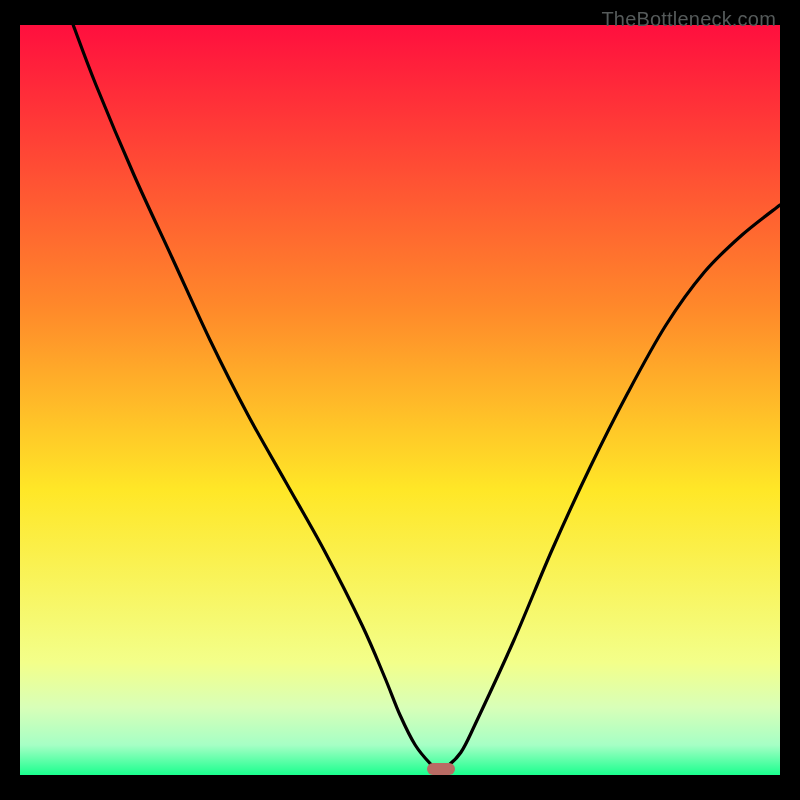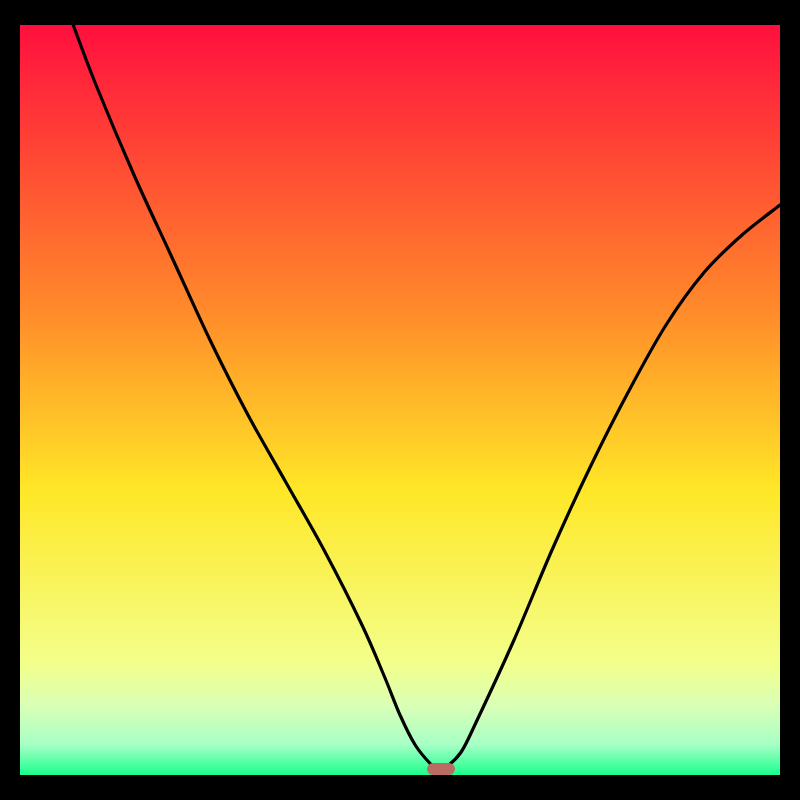--- a/index.html
+++ b/index.html
@@ -53,20 +53,21 @@
     border-radius: 6px;
     background: #b96b64;
     z-index: 4;
     transform: translate(-50%, -50%);
   }
 </style>
 </head>
 <body>
 
 <div class="frame">
+  <div class="watermark">TheBottleneck.com</div>
 
   <div class="plot-area">
 
     <svg class="gradient-bg" viewBox="0 0 760 750" preserveAspectRatio="none" width="760" height="750">
       <defs>
         <linearGradient id="bg" x1="0" y1="0" x2="0" y2="1">
           <stop id="g0" offset="0.0%" stop-color="#ff0f3e"></stop>
           <stop id="g1" offset="38.0%" stop-color="#ff8a2a"></stop>
           <stop id="g2" offset="62.0%" stop-color="#ffe727"></stop>
           <stop id="g3" offset="85.0%" stop-color="#f3ff8a"></stop>

